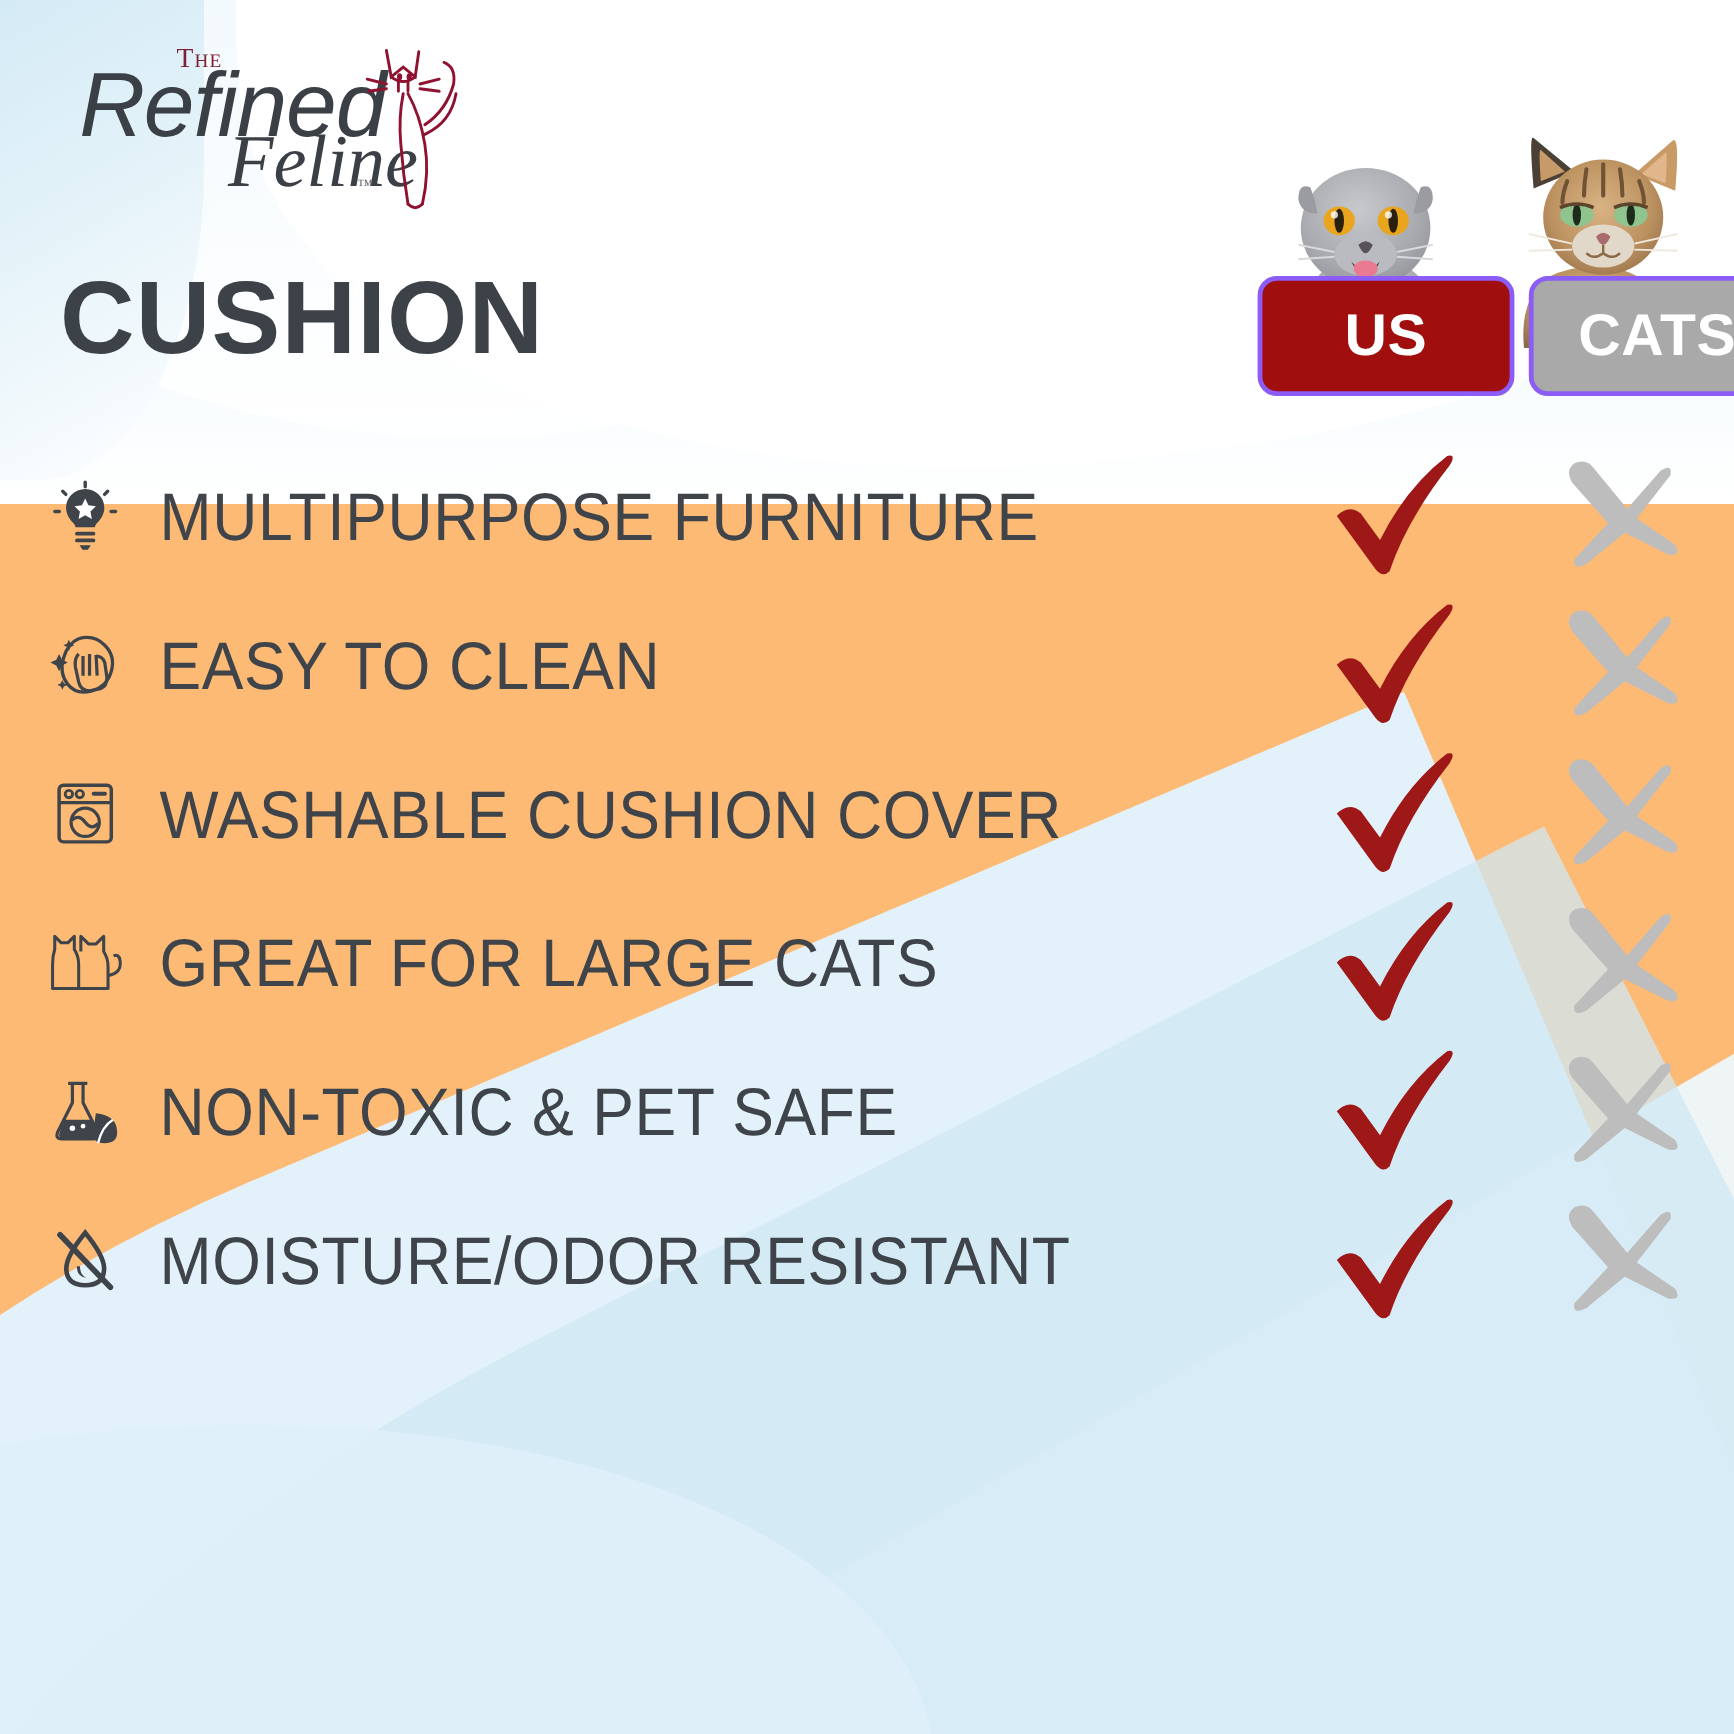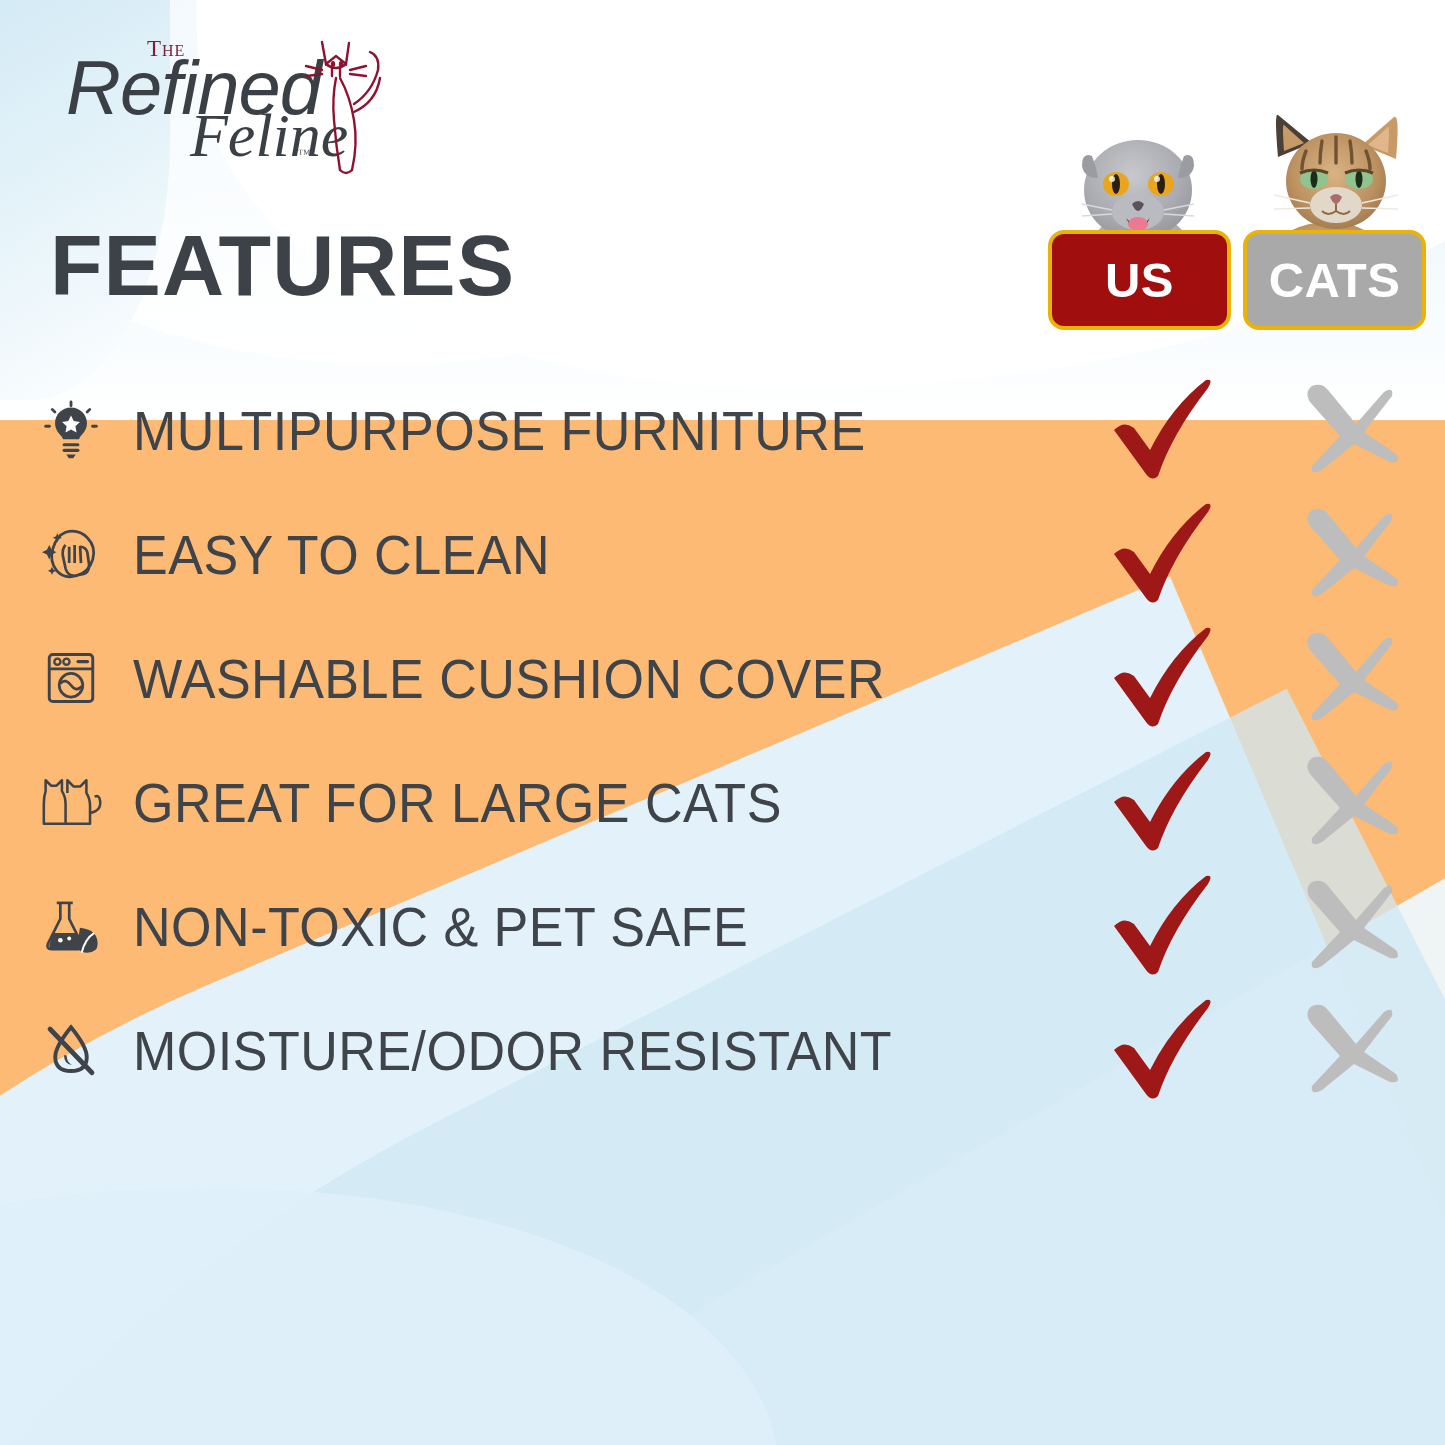--- a/index.html
+++ b/index.html
@@ -188,24 +188,24 @@
   .cat-tabby { left: 208px; width: 160px; height: 185px; }
 
   .badge-row {
     position: absolute;
     left: 0;
     bottom: 0;
     display: flex;
     gap: 12px;
   }
   .badge {
-    width: 183px;
+    width: 214px;
     height: 100px;
     border-radius: 16px;
-    border: 4px solid #eab308;
+    border: 4px solid #8b5cf6;
     display: flex;
     align-items: center;
     justify-content: center;
     color: #ffffff;
     font-weight: bold;
     font-size: 49px;
     letter-spacing: 0.5px;
     box-sizing: border-box;
   }
   .badge-us { background: #a00e0e; }
@@ -288,21 +288,21 @@
         <path d="M48 44 Q58 62 62 86 Q66 110 60 136"></path>
         <path d="M48 136 Q54 142 60 136"></path>
         <path d="M62 70 Q80 58 86 36 Q88 22 78 18"></path>
         <path d="M62 78 Q84 68 88 44"></path>
       </g>
       <ellipse cx="41" cy="30" rx="2.2" ry="3" fill="#8f1230"></ellipse>
       <ellipse cx="49" cy="30" rx="2.2" ry="3" fill="#8f1230"></ellipse>
     </svg>
   </div>
 
-  <div id="title">FEATURES</div>
+  <div id="title">CUSHION</div>
 
   <div id="compare-header">
 
     <svg class="cat-photo cat-grey" viewBox="0 0 190 160">
       <defs>
         <radialGradient id="gfur" cx="45%" cy="35%" r="75%">
           <stop offset="0%" stop-color="#c8c9cd"></stop>
           <stop offset="60%" stop-color="#a9abb0"></stop>
           <stop offset="100%" stop-color="#8e9095"></stop>
         </radialGradient>

